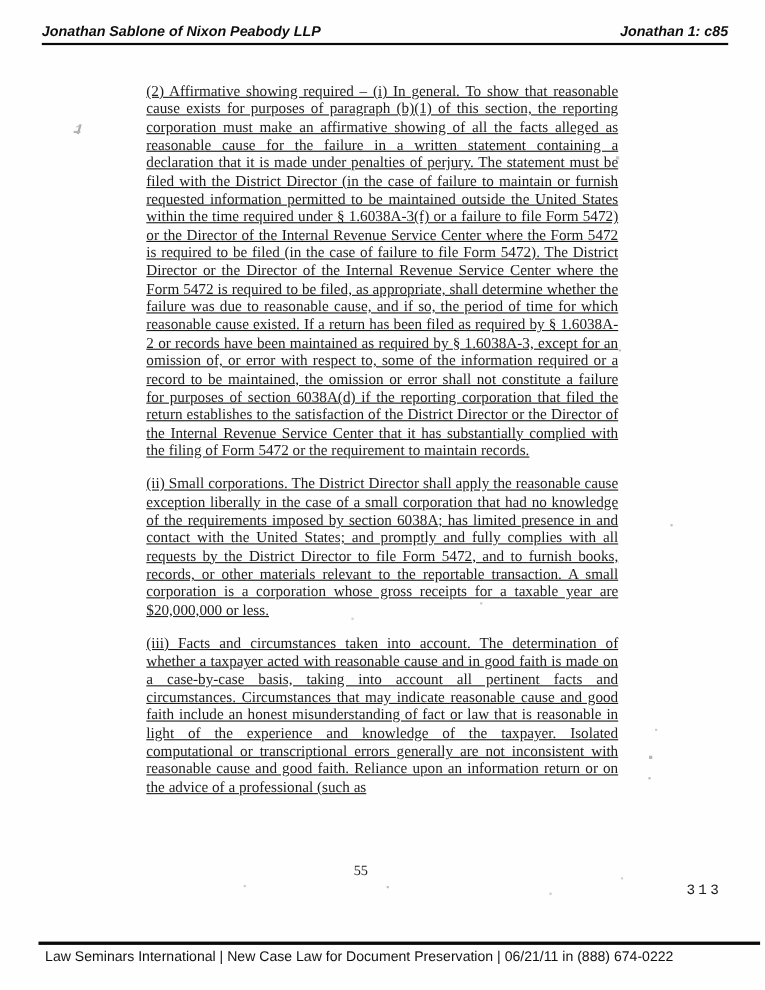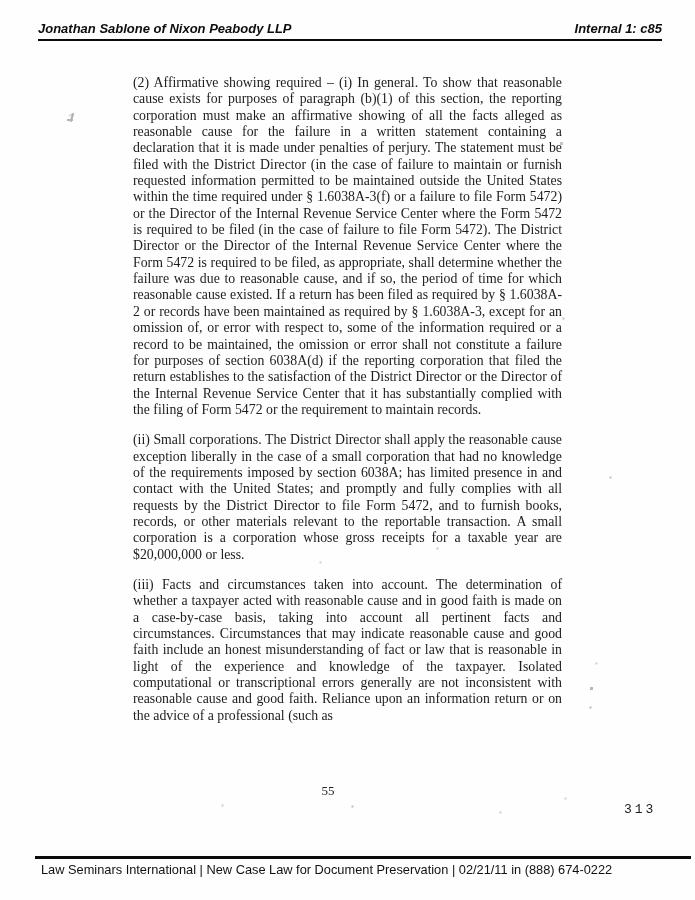--- a/index.html
+++ b/index.html
@@ -32,20 +32,21 @@
   }
   
   .body-text {
     position:absolute;
     top:75px; left:133px; width:429px;
     font-family:"Liberation Serif", "DejaVu Serif", serif;
     font-size:13.8px;
     line-height:16.35px;
     text-align:justify;
     color:#1c1c1c;
+    text-decoration:underline;
   }
   .body-text p { margin:0 0 14px 0; }
   .body-text p:last-child { margin-bottom:0; }
   
   .page-number {
     position:absolute;
     top:783px; left:133px; width:390px;
     text-align:center;
     font-family:"Liberation Serif", "DejaVu Serif", serif;
     font-size:13px;
@@ -115,38 +116,38 @@
     pointer-events:none;
   }
 </style>
 </head>
 <body>
 
 <div class="page">
 
   <div class="header">
     <span>Jonathan Sablone of Nixon Peabody LLP</span>
-    <span>Internal 1: c85</span>
+    <span>Jonathan 1: c85</span>
   </div>
 
   <div class="scan-smudge">
     <span class="s1"></span>
       <span class="s2"></span>
       <span class="s3"></span>
   </div>
 
   <div class="body-text">
     <p>(2) Affirmative showing required – (i) In general.  To show that reasonable cause exists for purposes of paragraph (b)(1) of this section, the reporting corporation must make an affirmative showing of all the facts alleged as reasonable cause for the failure in a written statement containing a declaration that it is made under penalties of perjury.  The statement must be filed with the District Director (in the case of failure to maintain or furnish requested information permitted to be maintained outside the United States within the time required under § 1.6038A-3(f) or a failure to file Form 5472) or the Director of the Internal Revenue Service Center where the Form 5472 is required to be filed (in the case of failure to file Form 5472).  The District Director or the Director of the Internal Revenue Service Center where the Form 5472 is required to be filed, as appropriate, shall determine whether the failure was due to reasonable cause, and if so, the period of time for which reasonable cause existed.  If a return has been filed as required by § 1.6038A-2 or records have been maintained as required by § 1.6038A-3, except for an omission of, or error with respect to, some of the information required or a record to be maintained, the omission or error shall not constitute a failure for purposes of section 6038A(d) if the reporting corporation that filed the return establishes to the satisfaction of the District Director or the Director of the Internal Revenue Service Center that it has substantially complied with the filing of Form 5472 or the requirement to maintain records.</p>
     <p>(ii) Small corporations.  The District Director shall apply the reasonable cause exception liberally in the case of a small corporation that had no knowledge of the requirements imposed by section 6038A; has limited presence in and contact with the United States; and promptly and fully complies with all requests by the District Director to file Form 5472, and to furnish books, records, or other materials relevant to the reportable transaction.  A small corporation is a corporation whose gross receipts for a taxable year are $20,000,000 or less.</p>
     <p>(iii) Facts and circumstances taken into account.  The determination of whether a taxpayer acted with reasonable cause and in good faith is made on a case-by-case basis, taking into account all pertinent facts and circumstances.  Circumstances that may indicate reasonable cause and good faith include an honest misunderstanding of fact or law that is reasonable in light of the experience and knowledge of the taxpayer.  Isolated computational or transcriptional errors generally are not inconsistent with reasonable cause and good faith.  Reliance upon an information return or on the advice of a professional (such as</p>
   </div>
 
   <div class="page-number">55</div>
 
   <div class="stamp-number">313</div>
 
   <div class="footer">
-    <span>Law Seminars International | New Case Law for Document Preservation | 02/21/11 in (888) 674-0222</span>
+    <span>Law Seminars International | New Case Law for Document Preservation | 06/21/11 in (888) 674-0222</span>
   </div>
 
   <div class="scan-specks"></div>
 
 </div>
 
 </body></html>

